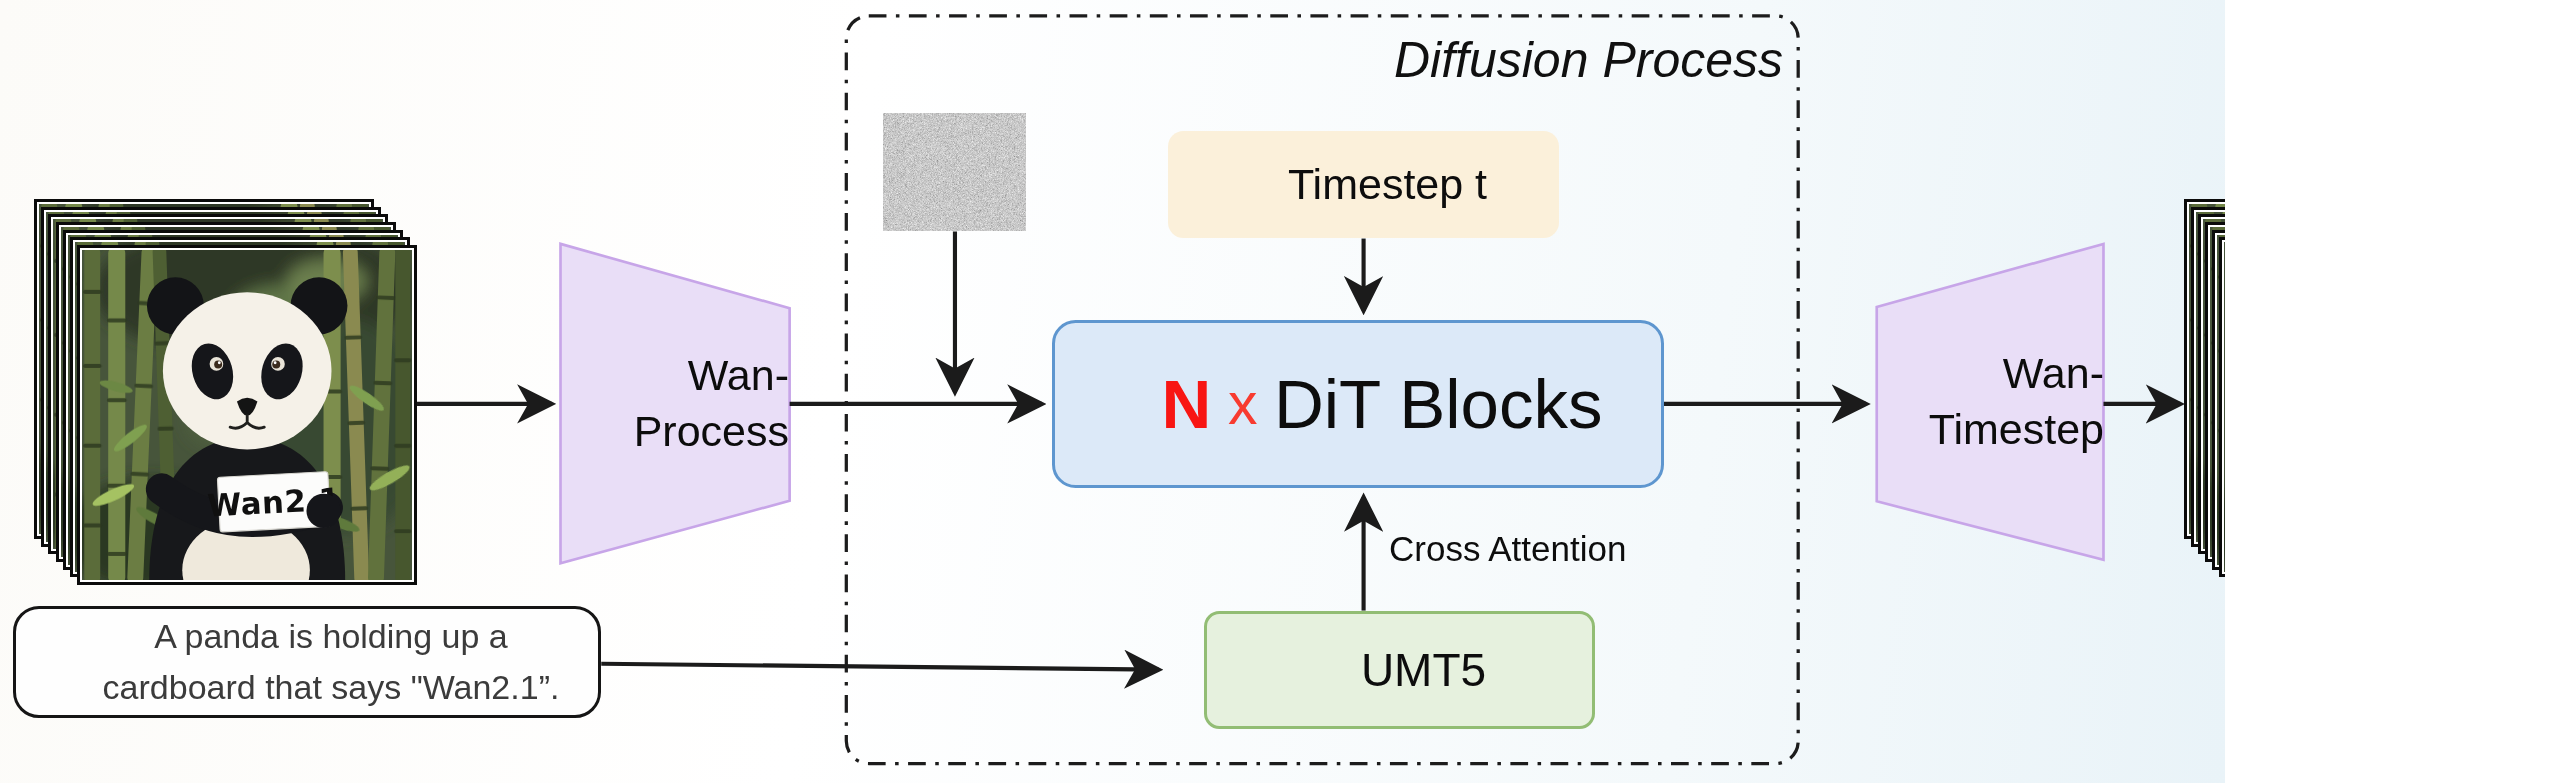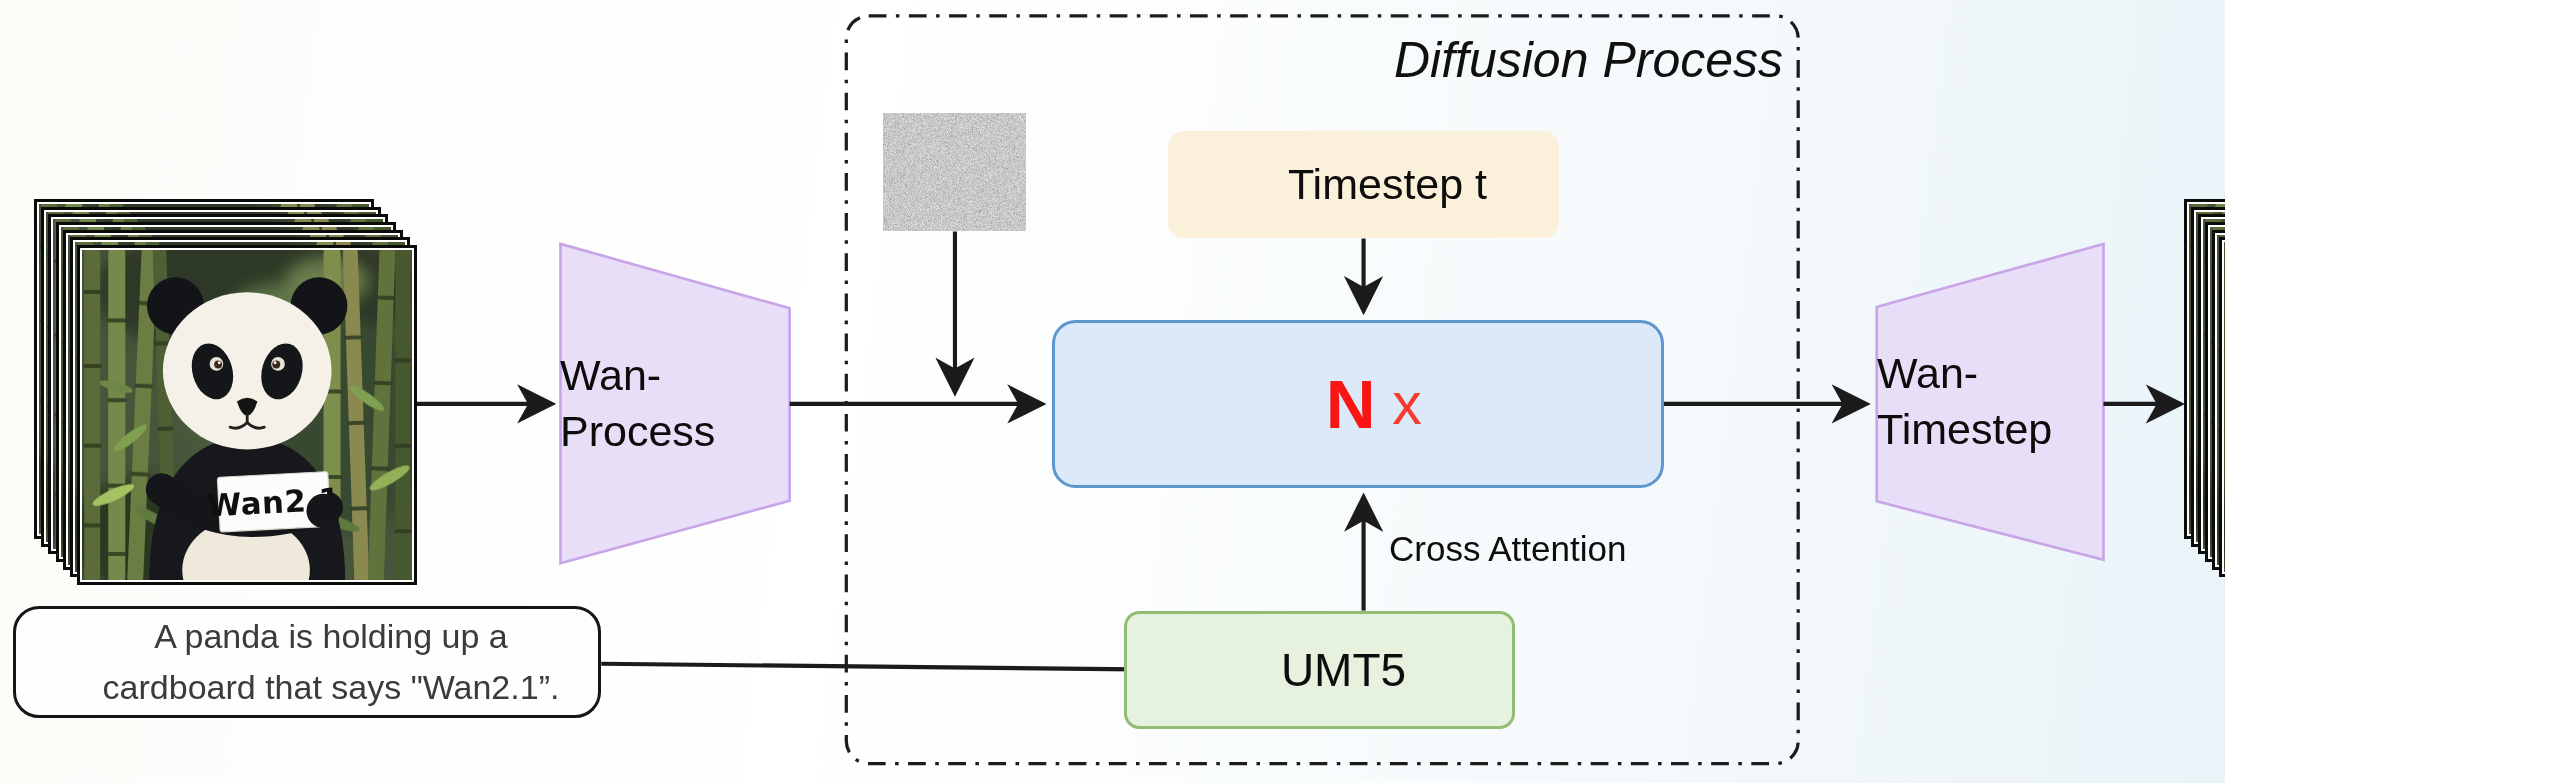--- a/index.html
+++ b/index.html
@@ -19,31 +19,31 @@
 
   .node{
     position:absolute;display:flex;align-items:center;justify-content:center;
     box-sizing:border-box;z-index:2;color:#0d0d0d;white-space:nowrap;padding-left:48px;
   }
   #timestep-box{left:1168px;top:131px;width:391px;height:107px;background:#fbf0da;border-radius:15.4px;font-size:43px;}
   #dit-box{left:1052px;top:320px;width:612px;height:168px;background:#dce9f8;border:3px solid #5e96cf;border-radius:23.6px;font-size:69px;}
   .dit-n{color:#f81513;font-weight:800;}
   .dit-x{color:#f83b30;margin:0 16.5px;font-size:59px;}
   .dit-rest{color:#0d0d0d;font-weight:500;}
-  #umt5-box{left:1124px;top:611px;width:391px;height:118px;background:#e6f1de;border:3px solid #92bd74;border-radius:15.4px;font-size:46px;}
+  #umt5-box{left:1204px;top:611px;width:391px;height:118px;background:#e6f1de;border:3px solid #92bd74;border-radius:15.4px;font-size:46px;}
   #prompt-box{
     left:13px;top:606px;width:588px;height:112px;background:#fefefe;border:3px solid #151515;
     border-radius:26px;font-size:34px;color:#3b3b3b;flex-direction:column;line-height:1.5;text-align:center;
   }
   #diagram-title{
     position:absolute;left:1346px;top:31px;width:437px;text-align:right;
     font-size:50px;font-style:italic;color:#101010;z-index:2;white-space:nowrap;
   }
   .trap-label{
-    position:absolute;display:flex;flex-direction:column;align-items:flex-start;justify-content:center;
+    position:absolute;display:flex;flex-direction:column;align-items:flex-end;justify-content:center;
     font-size:43px;color:#0c0c0c;line-height:1.3;z-index:2;text-align:center;
   }
   #enc-label{left:560px;top:244px;width:229px;height:319px;}
   #dec-label{left:1877px;top:244px;width:227px;height:316px;}
   #cross-label{position:absolute;left:1389px;top:529px;font-size:35px;color:#0d0d0d;z-index:2;white-space:nowrap;}
   #noise-block{position:absolute;left:883px;top:113px;width:143px;height:118px;z-index:2;}
   #noise-block svg{width:100%;height:100%;display:block;}
 </style>
 </head>
 <body>
@@ -251,20 +251,21 @@
     </svg>
   </div>
 
   <div class="node" id="timestep-box">
     <span>Timestep t</span>
   </div>
 
   <div class="node" id="dit-box">
     <span class="dit-n">N</span>
     <span class="dit-x">x</span>
+    <span class="dit-rest">DiT Blocks</span>
   </div>
 
   <div class="node" id="umt5-box">
     <span>UMT5</span>
   </div>
 
   <div class="node" id="prompt-box">
     <div>A panda is holding up a</div>
     <div>cardboard that says "Wan2.1”.</div>
   </div>

